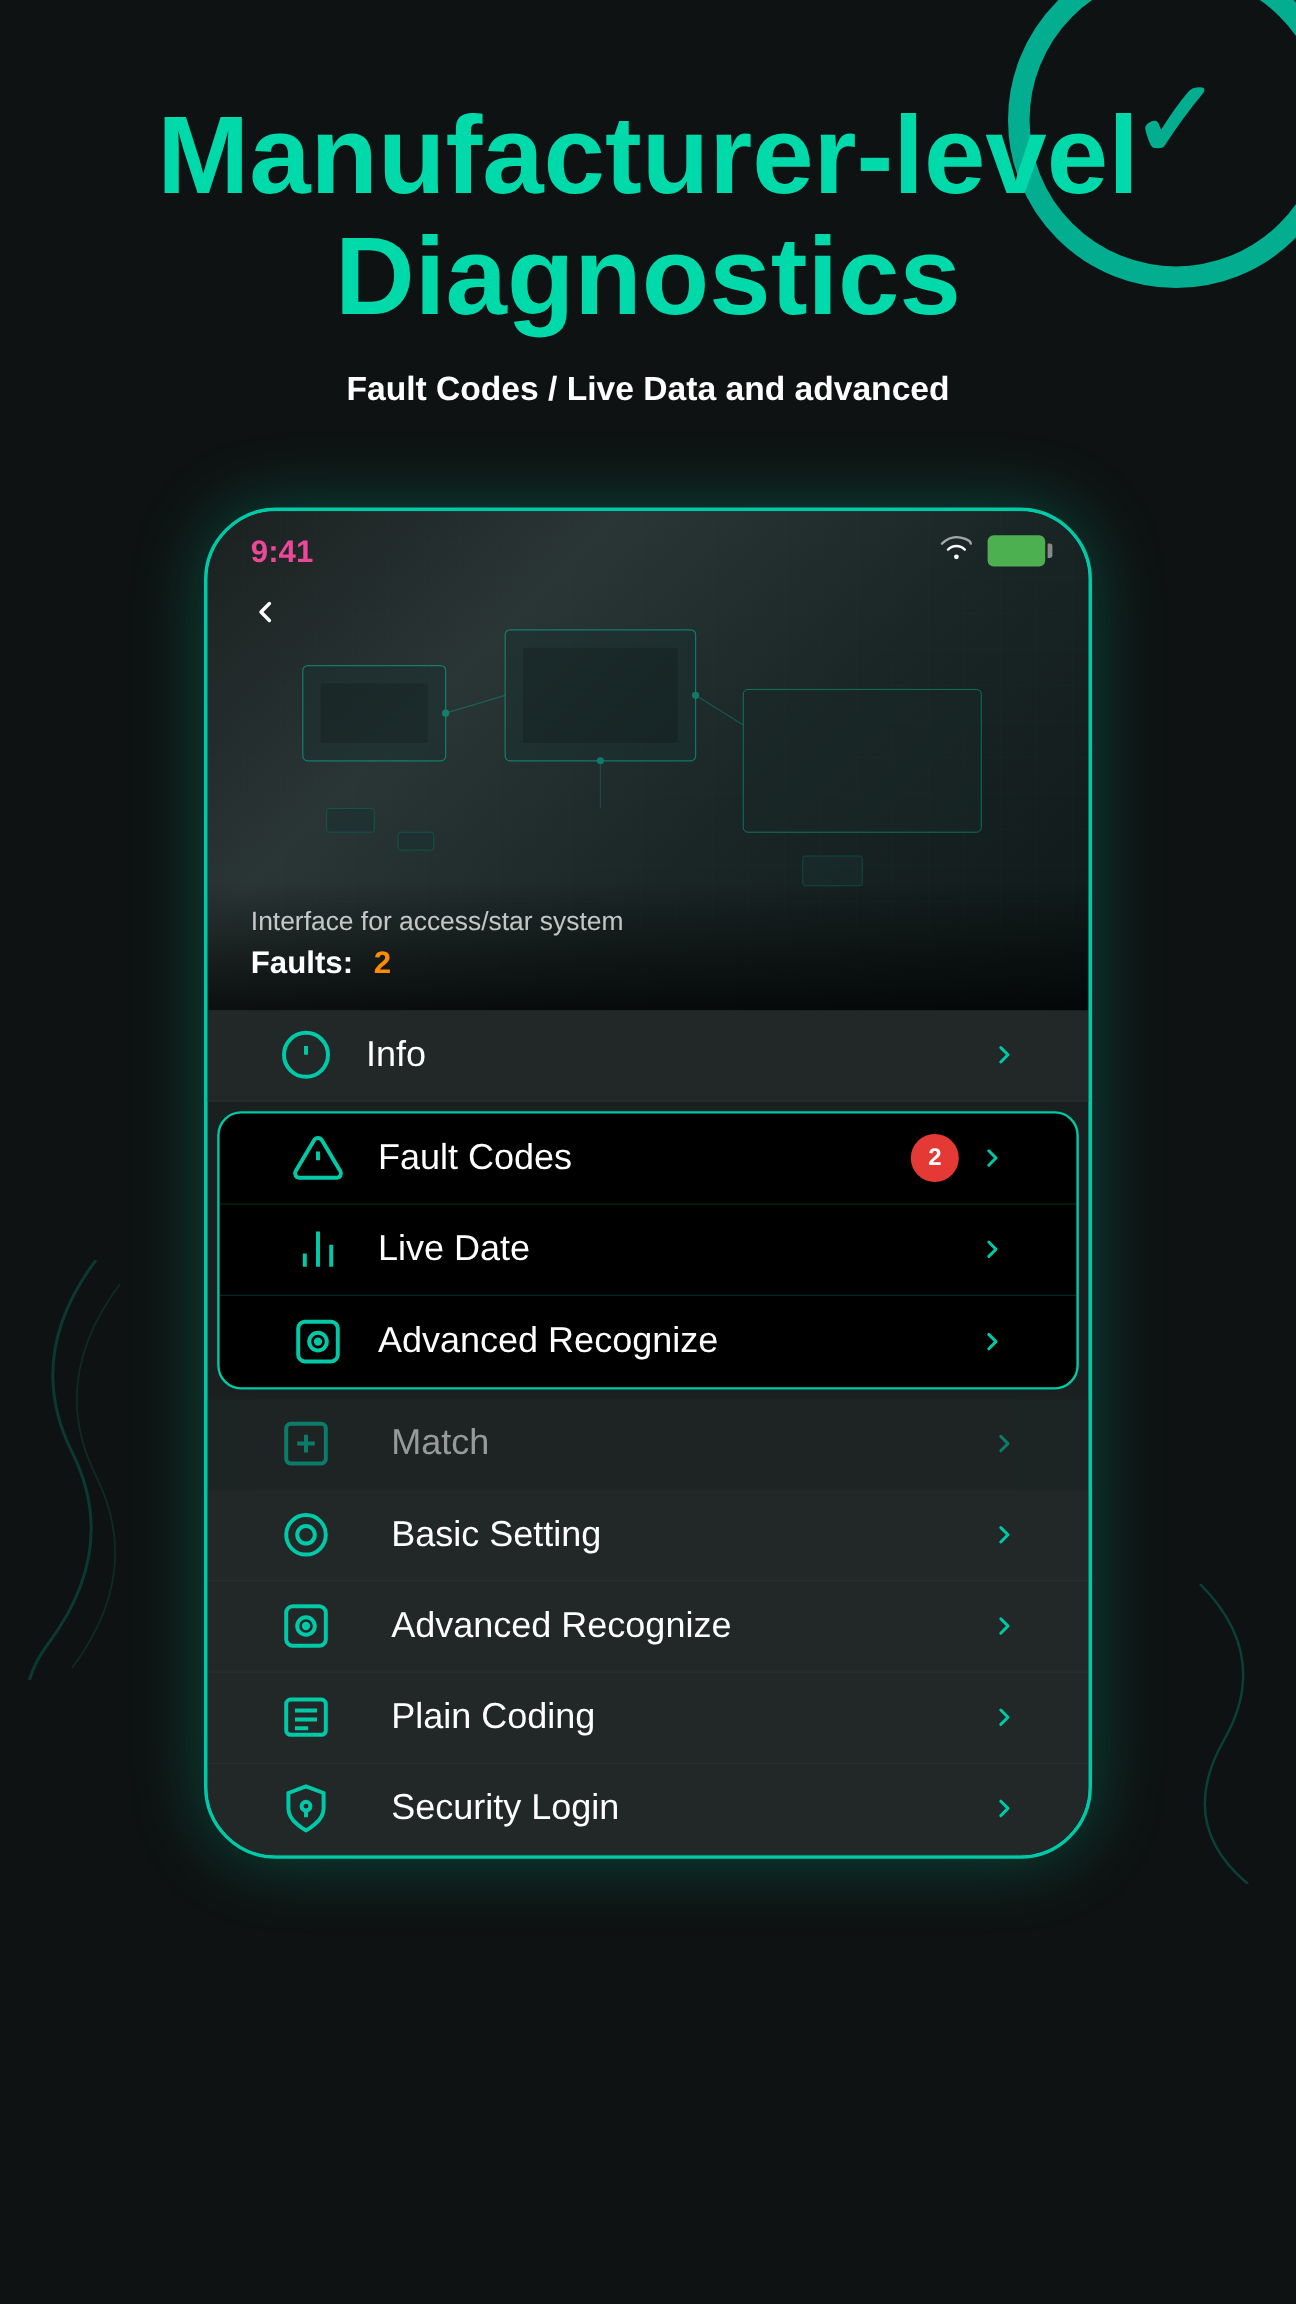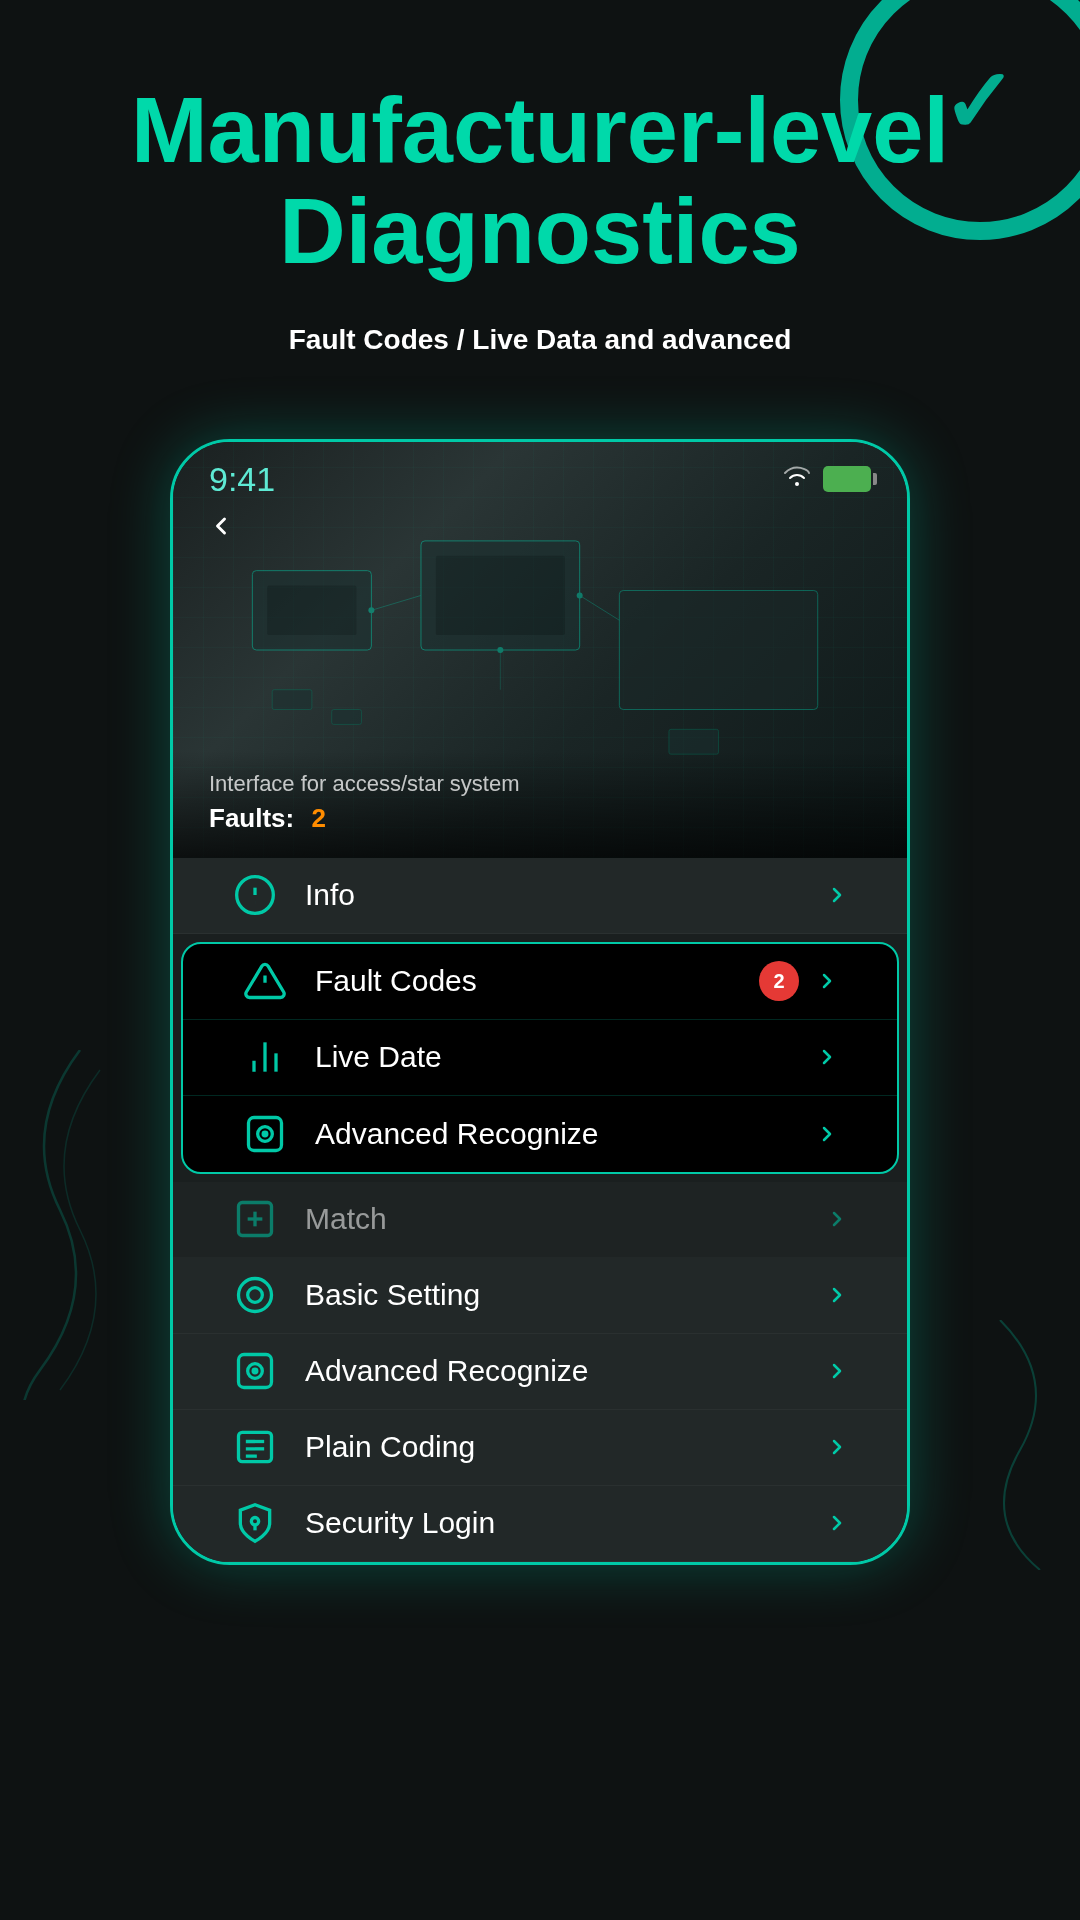--- a/index.html
+++ b/index.html
@@ -44,21 +44,21 @@
       z-index: 1;
       padding: 80px 60px 40px 60px;
       text-align: center;
     }
 
     .main-title {
       font-size: 92px;
       font-weight: 900;
       color: #00d9aa;
       line-height: 1.1;
-      margin-bottom: 40px;
+      margin-bottom: 24px;
     }
 
     .subtitle {
       font-size: 28px;
       font-weight: 700;
       color: #ffffff;
       line-height: 1.3;
     }
 
     
@@ -82,23 +82,23 @@
       padding: 18px 36px 10px 36px;
       background: transparent;
       position: absolute;
       top: 0;
       left: 0;
       right: 0;
       z-index: 10;
     }
 
     .status-time {
-      font-size: 34px;
-      font-weight: 400;
-      color: #5eead4;
+      font-size: 26px;
+      font-weight: 700;
+      color: #ec4899;
     }
 
     .status-icons {
       display: flex;
       align-items: center;
       gap: 12px;
     }
 
     .wifi-icon {
       font-size: 24px;
@@ -285,20 +285,21 @@
       border-bottom: 1px solid #2a3030;
     }
 
     
     .match-row {
       opacity: 0.55;
     }
 
     .bottom-list .menu-item {
       background: #222828;
+      gap: 21px;
     }
 
     
     .deco-lines-left {
       position: absolute;
       left: 0;
       top: 1050px;
       z-index: 0;
       opacity: 0.35;
     }

